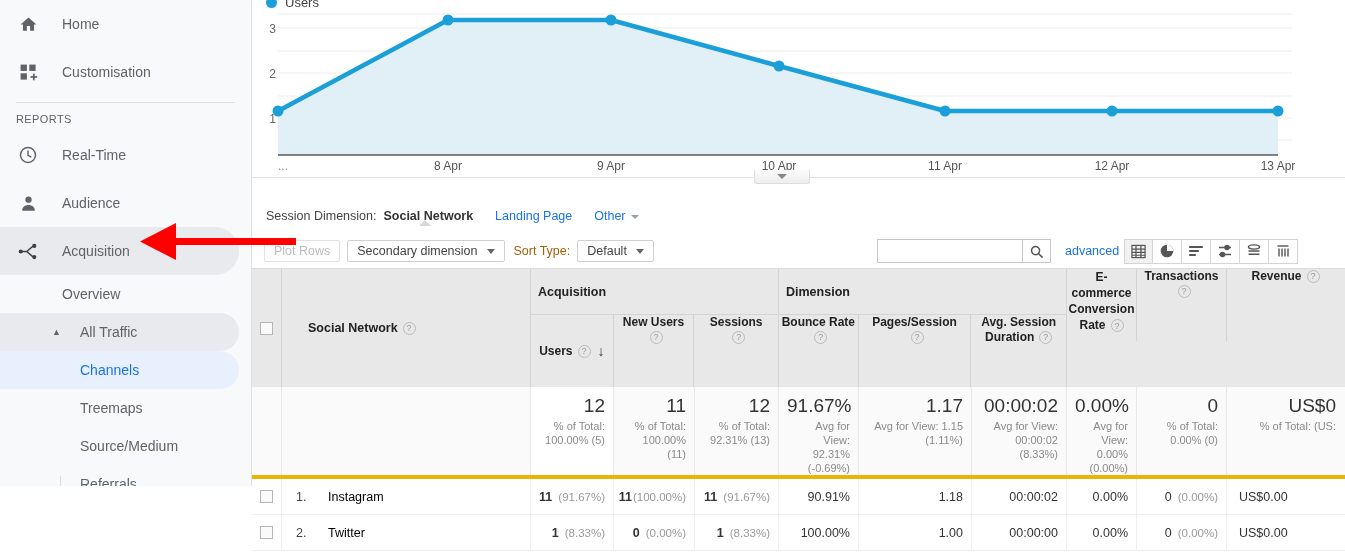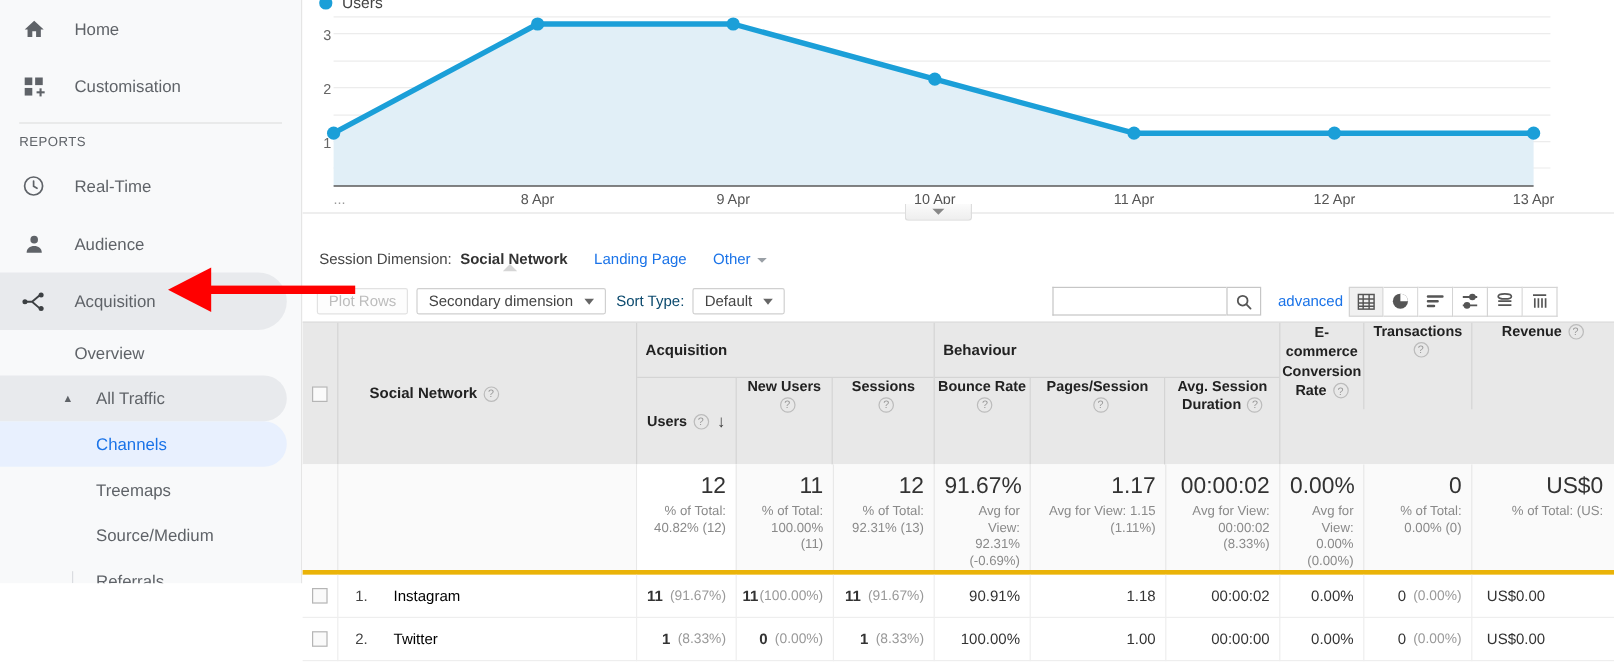--- a/index.html
+++ b/index.html
@@ -85,21 +85,21 @@
 
   
   .ctl-row { display: flex; align-items: center; height: 34px; padding-left: 12px; margin-top: 4px; position:relative; }
   .btn {
     height: 22px; border: 1px solid #d0d0d0; background: #fff; border-radius: 2px;
     font-size: 12.5px; color: #444; display:flex; align-items:center;
     padding: 0 9px; margin-right: 7px; cursor: pointer; white-space: nowrap;
   }
   .btn.disabled { color: #bdbdbd; background:#fdfdfd; border-color:#e2e2e2; cursor:default; }
   .btn .tri { margin-left: 9px; border-left:4px solid transparent; border-right:4px solid transparent; border-top:5px solid #666; }
-  .sort-lbl { font-size: 12.5px; color: #0c4a6e; margin: 0 7px 0 2px; white-space: nowrap; }
+  .sort-lbl { font-size: 12.5px; color: #a16207; margin: 0 7px 0 2px; white-space: nowrap; }
 
   .search-grp { position: absolute; left: 625px; display: flex; align-items: center; }
   .search-box { width: 145px; height: 24px; border: 1px solid #c6c6c6; background:#fff; border-right:none; }
   .search-btn {
     width: 29px; height: 24px; border: 1px solid #c6c6c6; background: #fff;
     display:flex; align-items:center; justify-content:center; cursor:pointer;
   }
   .advanced { color: #1a73e8; font-size: 12.5px; margin-left: 14px; cursor: pointer; }
 
   .viewicons { position:absolute; left: 872px; display:flex; }
@@ -387,21 +387,21 @@
             <div class="sub-cell" style="width:81px;">
               <div><span>New Users</span><br><span class="q">?</span></div>
             </div>
             <div class="sub-cell" style="width:84px;border-right:none;">
               <div><span>Sessions</span><br><span class="q">?</span></div>
             </div>
           </div>
         </div>
 
         <div class="hcol" style="width:288px;border-right:1px solid #d4d4d4;">
-          <div class="grp-row">Behaviour</div>
+          <div class="grp-row">Dimension</div>
           <div class="sub-row">
             <div class="sub-cell" style="width:80px;">
               <div><span>Bounce Rate</span><br><span class="q">?</span></div>
             </div>
             <div class="sub-cell" style="width:113px;">
               <div><span>Pages/Session</span><br><span class="q">?</span></div>
             </div>
             <div class="sub-cell" style="width:95px;border-right:none;">
               <div><span>Avg. Session Duration</span><span class="q">?</span></div>
             </div>
@@ -421,21 +421,21 @@
             </div>
           </div>
         </div>
       </div>
 
       <div class="sum-row">
         <div class="sum-cell" style="width:30px;border-right:1px solid #e8e8e8;"></div>
         <div class="sum-cell" style="width:249px;border-right:1px solid #e8e8e8;"></div>
         <div class="sum-cell" style="width:83px;background:#fff;">
           <div class="sum-big">12</div>
-          <div class="sum-sub">% of Total: 40.82% (12)</div>
+          <div class="sum-sub">% of Total: 100.00% (5)</div>
         </div>
         <div class="sum-cell" style="width:81px;">
           <div class="sum-big">11</div>
           <div class="sum-sub">% of Total: 100.00% (11)</div>
         </div>
         <div class="sum-cell" style="width:84px;">
           <div class="sum-big">12</div>
           <div class="sum-sub">% of Total: 92.31% (13)</div>
         </div>
         <div class="sum-cell" style="width:80px;">

